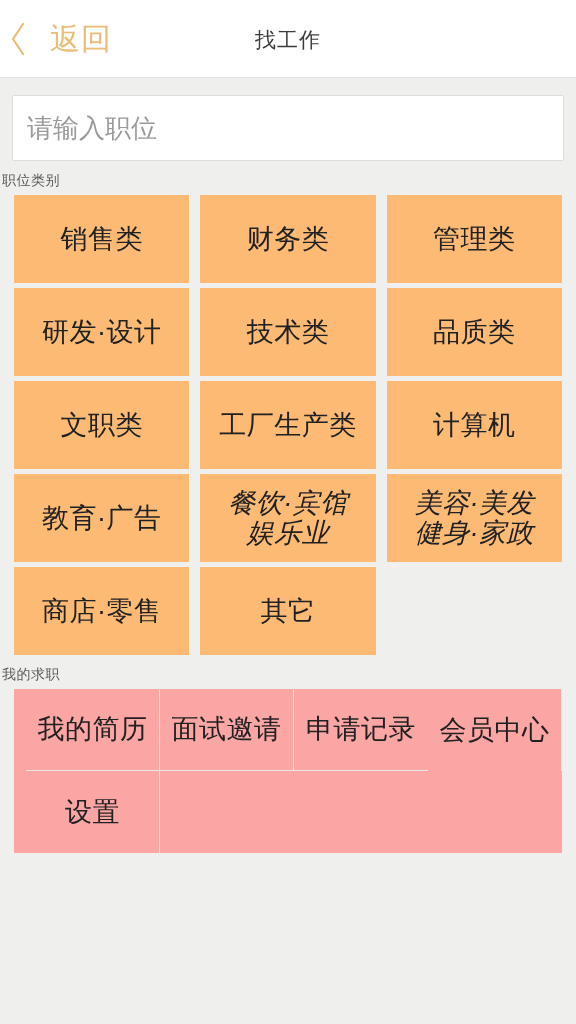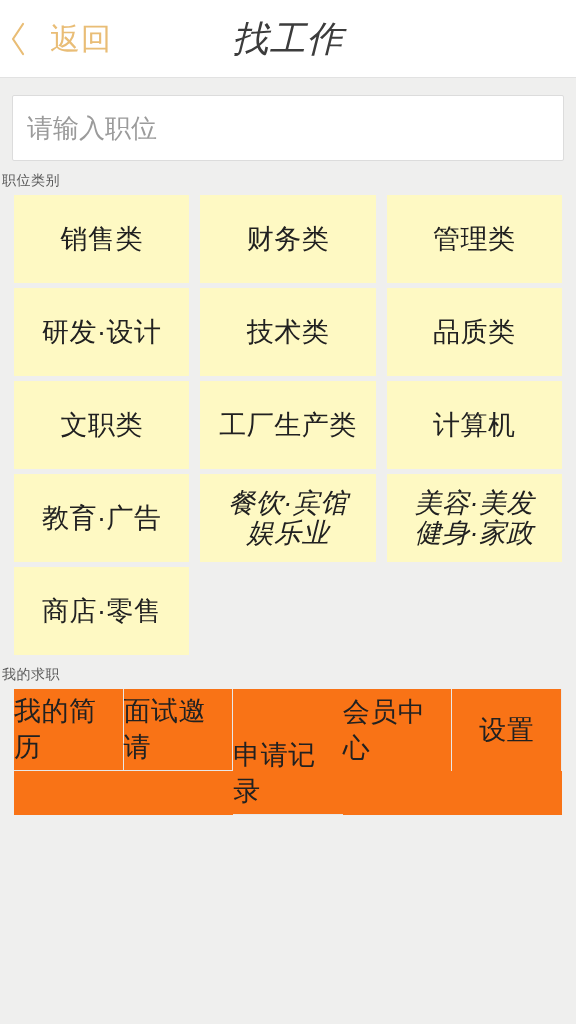--- a/index.html
+++ b/index.html
@@ -52,25 +52,24 @@
     font-weight: 400;
     margin-left: 20px;
   }
   .page-title {
     position: absolute;
     left: 0;
     right: 0;
     top: 50%;
     transform: translateY(-50%);
     text-align: center;
-    font-size: 36px;
+    font-size: 21px;
     color: #3c3c3c;
     letter-spacing: 1px;
     line-height: 1;
-    font-style: italic;
   }
 
   
   .search-wrap {
     padding: 17px 12px 0 12px;
     box-sizing: border-box;
     border-radius: 30px;
   }
   .search-input {
     width: 100%;
@@ -101,21 +100,21 @@
   
   .cat-grid {
     display: grid;
     grid-template-columns: repeat(3, 1fr);
     column-gap: 11px;
     row-gap: 5px;
     padding: 0 14px;
     box-sizing: border-box;
   }
   .cat-tile {
-    background: #fef9c3;
+    background: #fdba74;
     height: 88px;
     display: flex;
     align-items: center;
     justify-content: center;
     text-align: center;
     font-size: 27px;
     color: #212121;
     line-height: 1.12;
     letter-spacing: 0.5px;
     cursor: pointer;
@@ -133,42 +132,42 @@
   .cat-tile .two-line span {
     display: block;
   }
 
   
   .myjob-wrap {
     padding: 0 14px;
     box-sizing: border-box;
   }
   .myjob-card {
-    background: #f97316;
+    background: #fca5a5;
     display: grid;
-    grid-template-columns: repeat(5, 1fr);
-    box-sizing: border-box;
+    grid-template-columns: repeat(4, 1fr);
+    box-sizing: border-box;
+    padding-left: 12px;
   }
   .myjob-cell {
     height: 82px;
     display: flex;
     align-items: center;
     justify-content: center;
     font-size: 27px;
     color: #212121;
     letter-spacing: 0.5px;
     cursor: pointer;
     user-select: none;
     border-right: 1px solid #e8e8e8;
     border-bottom: 1px solid #e8e8e8;
     box-sizing: border-box;
   }
   .myjob-cell:nth-child(3n) {
     border-right: none;
-    margin-top: 44px;
   }
   .myjob-cell:nth-child(n+4) {
     border-bottom: none;
   }
 </style>
 </head>
 <body>
 
 <div class="header">
   <div class="back-btn">
@@ -209,20 +208,21 @@
     </span>
   </div>
   <div class="cat-tile">
     <span class="two-line">
       <span>美容·美发</span>
       <span>健身·家政</span>
     </span>
   </div>
 
   <div class="cat-tile">商店·零售</div>
+  <div class="cat-tile">其它</div>
   <div class="cat-tile empty"></div>
 </div>
 
 <div class="section-label">我的求职</div>
 
 <div class="myjob-wrap">
   <div class="myjob-card">
     <div class="myjob-cell">我的简历</div>
     <div class="myjob-cell">面试邀请</div>
     <div class="myjob-cell">申请记录</div>

